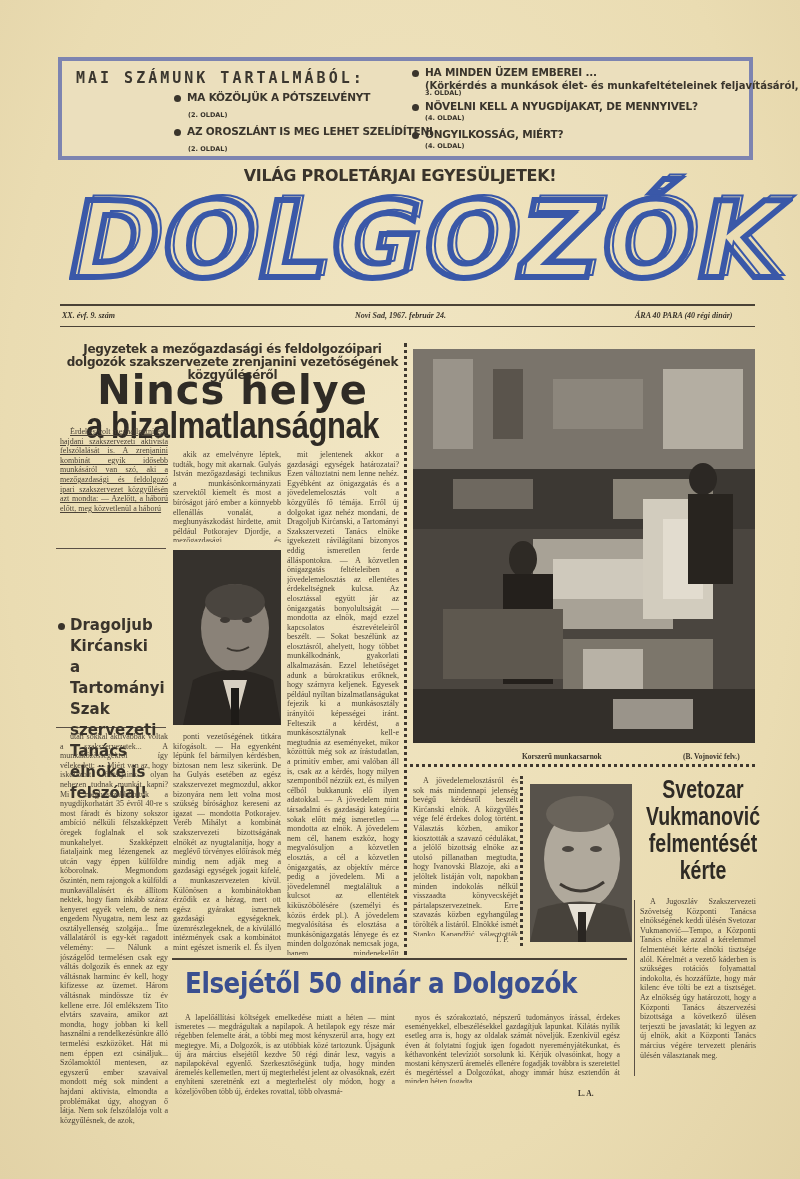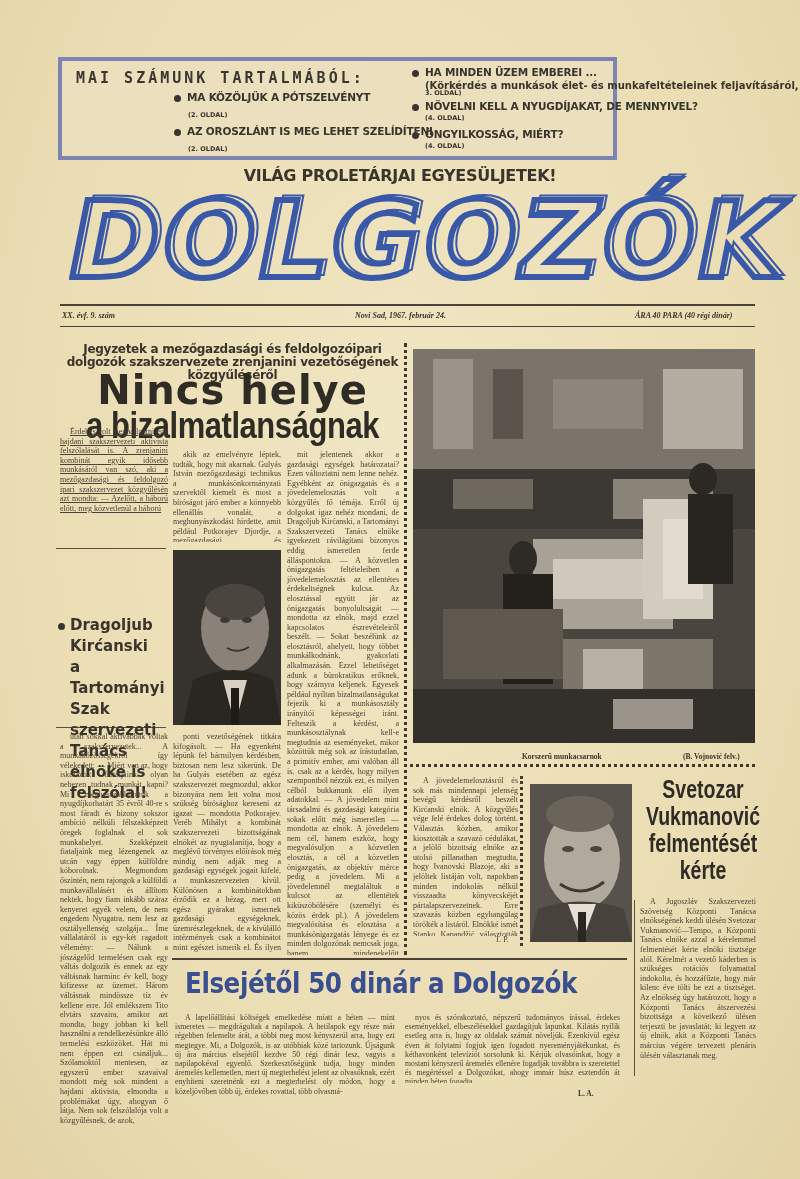--- a/index.html
+++ b/index.html
@@ -9,21 +9,21 @@
     font-family:"Liberation Serif", serif;
     color:#3a332a;
     position:relative;
   }
   .page { position:absolute; left:0; top:0; width:800px; height:1179px;
     background: radial-gradient(ellipse at 50% 40%, #f1e6c4 0%, #eadcb2 70%, #e2d2a6 100%); }
   .abs { position:absolute; }
 
   
   .contents {
-    left:58px; top:57px; width:559px; height:103px;
+    left:58px; top:57px; width:695px; height:103px;
     border:4px solid #7d84b0; box-sizing:border-box;
     background:#ebdfbd;
   }
   .contents-title {
     left:14px; top:8px; font-family:"DejaVu Sans Mono", monospace; font-weight:bold;
     font-size:15px; letter-spacing:3px; color:#3b372f;
   }
   .c-item { font-family:"DejaVu Sans", sans-serif; font-weight:bold; font-size:10.5px; color:#3a352c; letter-spacing:-0.2px; white-space:nowrap; }
   .c-item .dot { display:inline-block; width:7px; height:7px; border-radius:50%; background:#3a352c; margin-right:6px; vertical-align:middle; }
   .c-page { font-family:"DejaVu Sans", sans-serif; font-weight:bold; font-size:6.5px; color:#3a352c; white-space:nowrap; }

